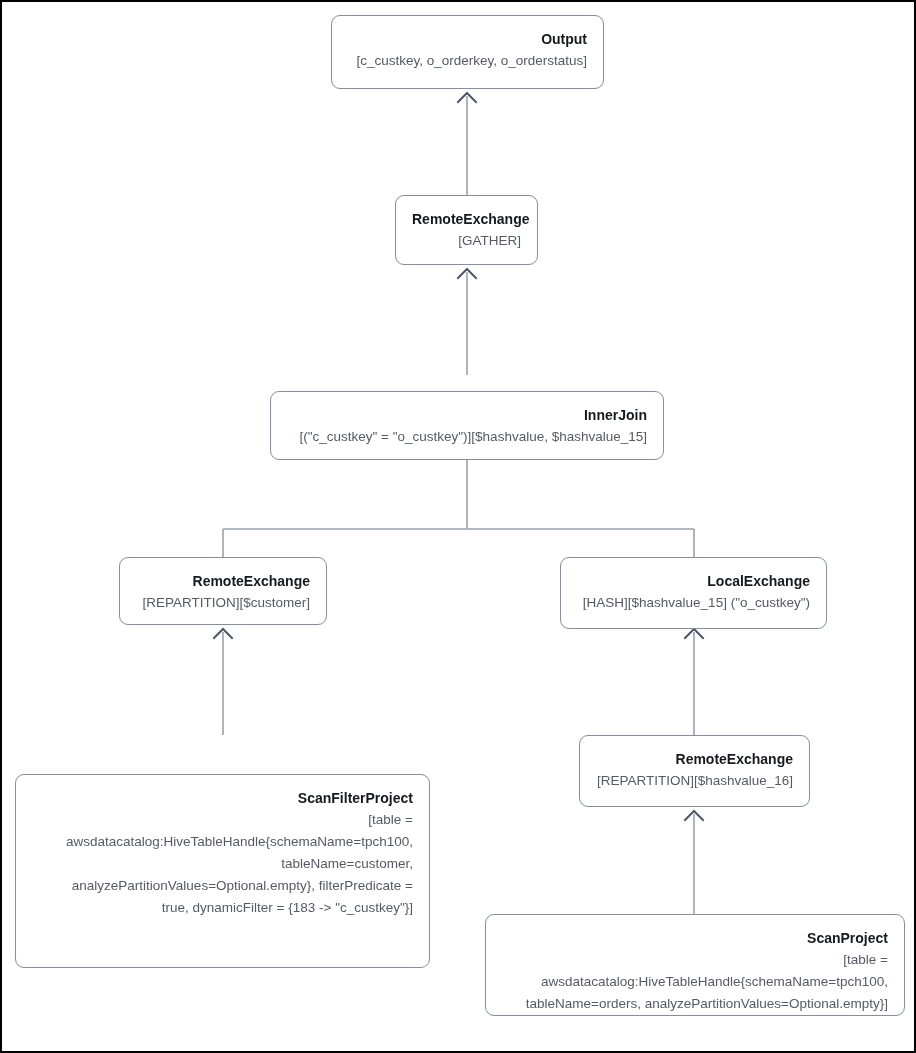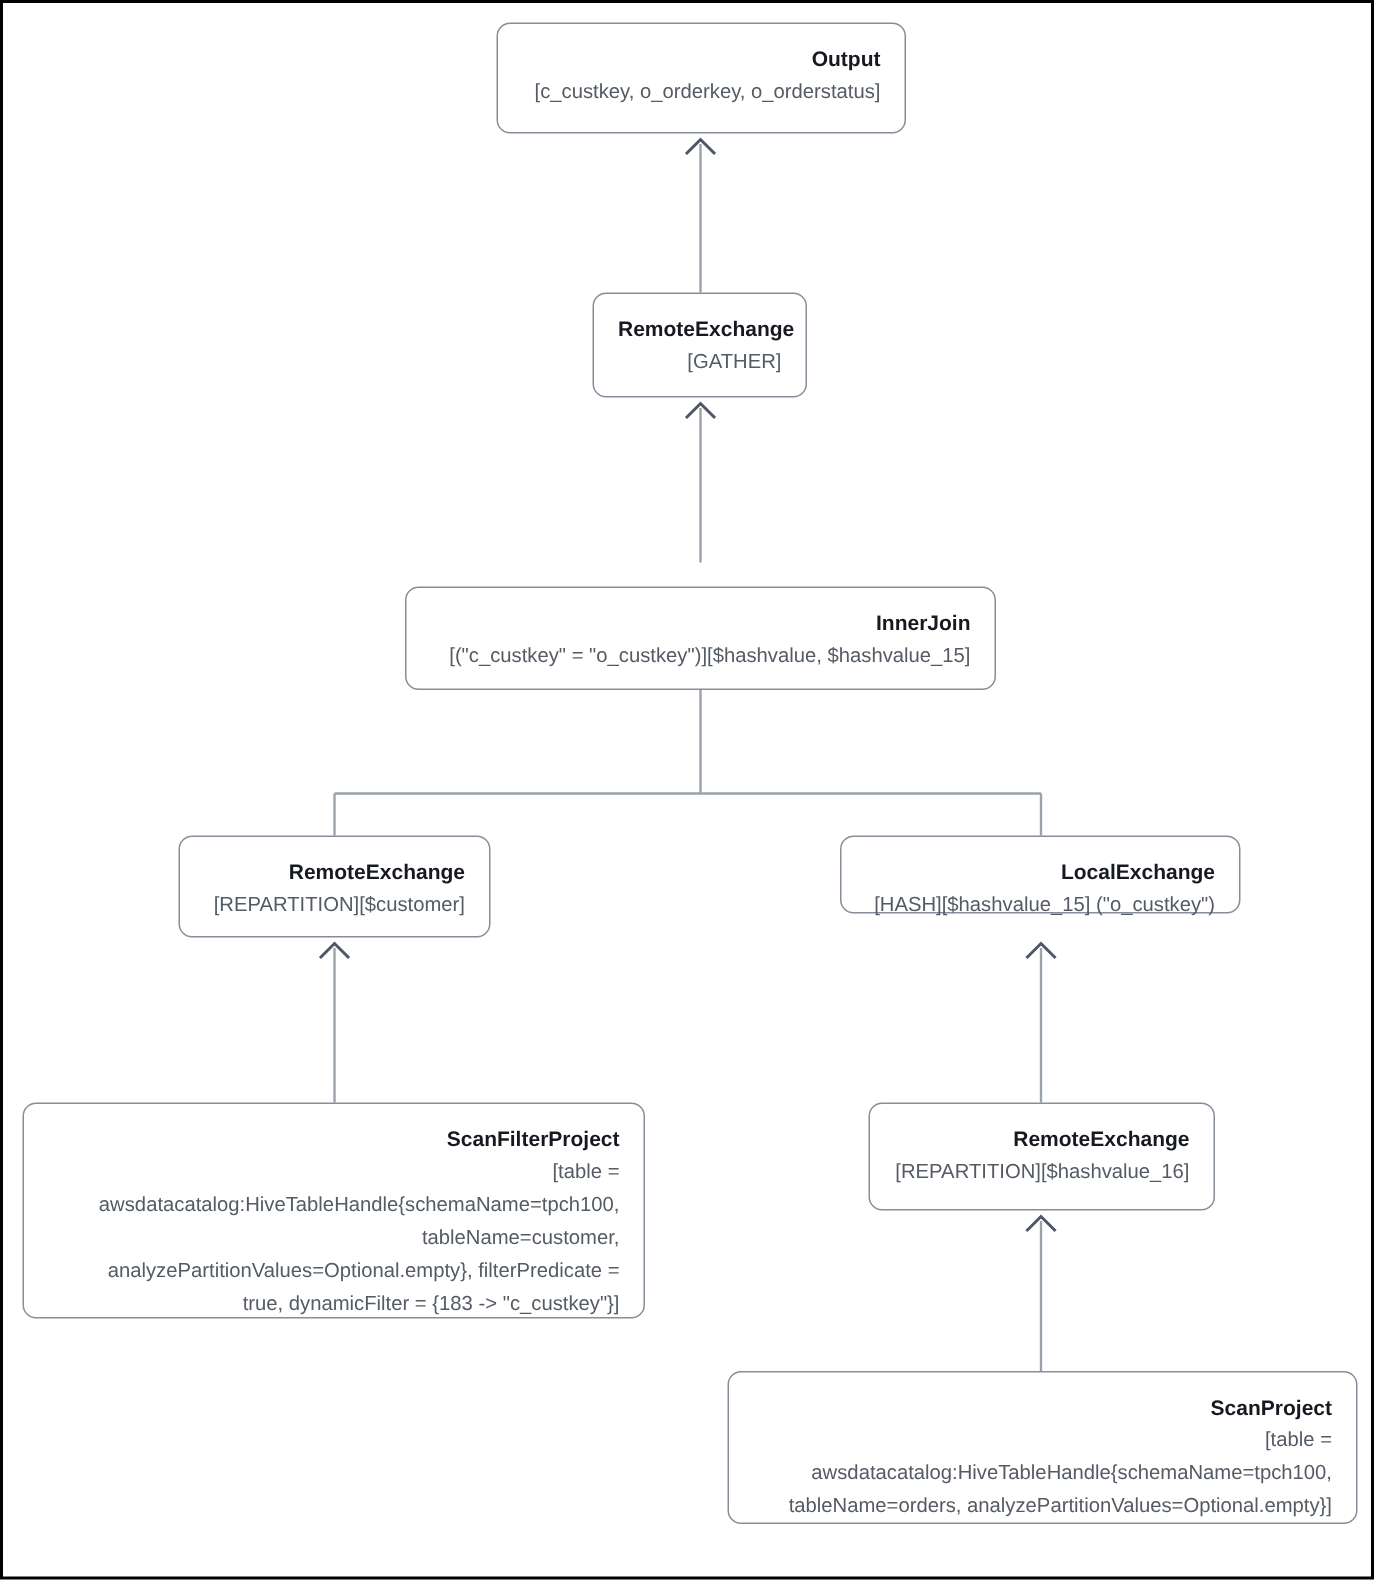--- a/index.html
+++ b/index.html
@@ -52,22 +52,22 @@
     font-size: 13.5px;
     line-height: 22px;
     color: var(--detail-text);
     white-space: pre;
   }
   
   .n-output   { left: 329px; top: 13px;  width: 273px; height: 74px; }
   .n-gather   { left: 393px; top: 193px; width: 143px; height: 70px; }
   .n-join     { left: 268px; top: 373px; width: 394px; height: 69px; margin-top: 16px; }
   .n-repart   { left: 117px; top: 555px; width: 208px; height: 68px; }
-  .n-local    { left: 558px; top: 555px; width: 267px; height: 52px; }
-  .n-sfp      { left: 13px;  top: 733px; width: 415px; height: 144px; padding-left: 36px; }
+  .n-local    { left: 558px; top: 555px; width: 267px; height: 72px; }
+  .n-sfp      { left: 13px;  top: 772px; width: 415px; height: 194px; padding-left: 36px; }
   .n-repart16 { left: 577px; top: 733px; width: 231px; height: 72px; }
   .n-scanproj { left: 483px; top: 912px; width: 420px; height: 102px; }
 </style>
 </head>
 <body>
 
 <div class="canvas">
 
   <svg class="edges" viewBox="0 0 916 1053" xmlns="http://www.w3.org/2000/svg">
 

